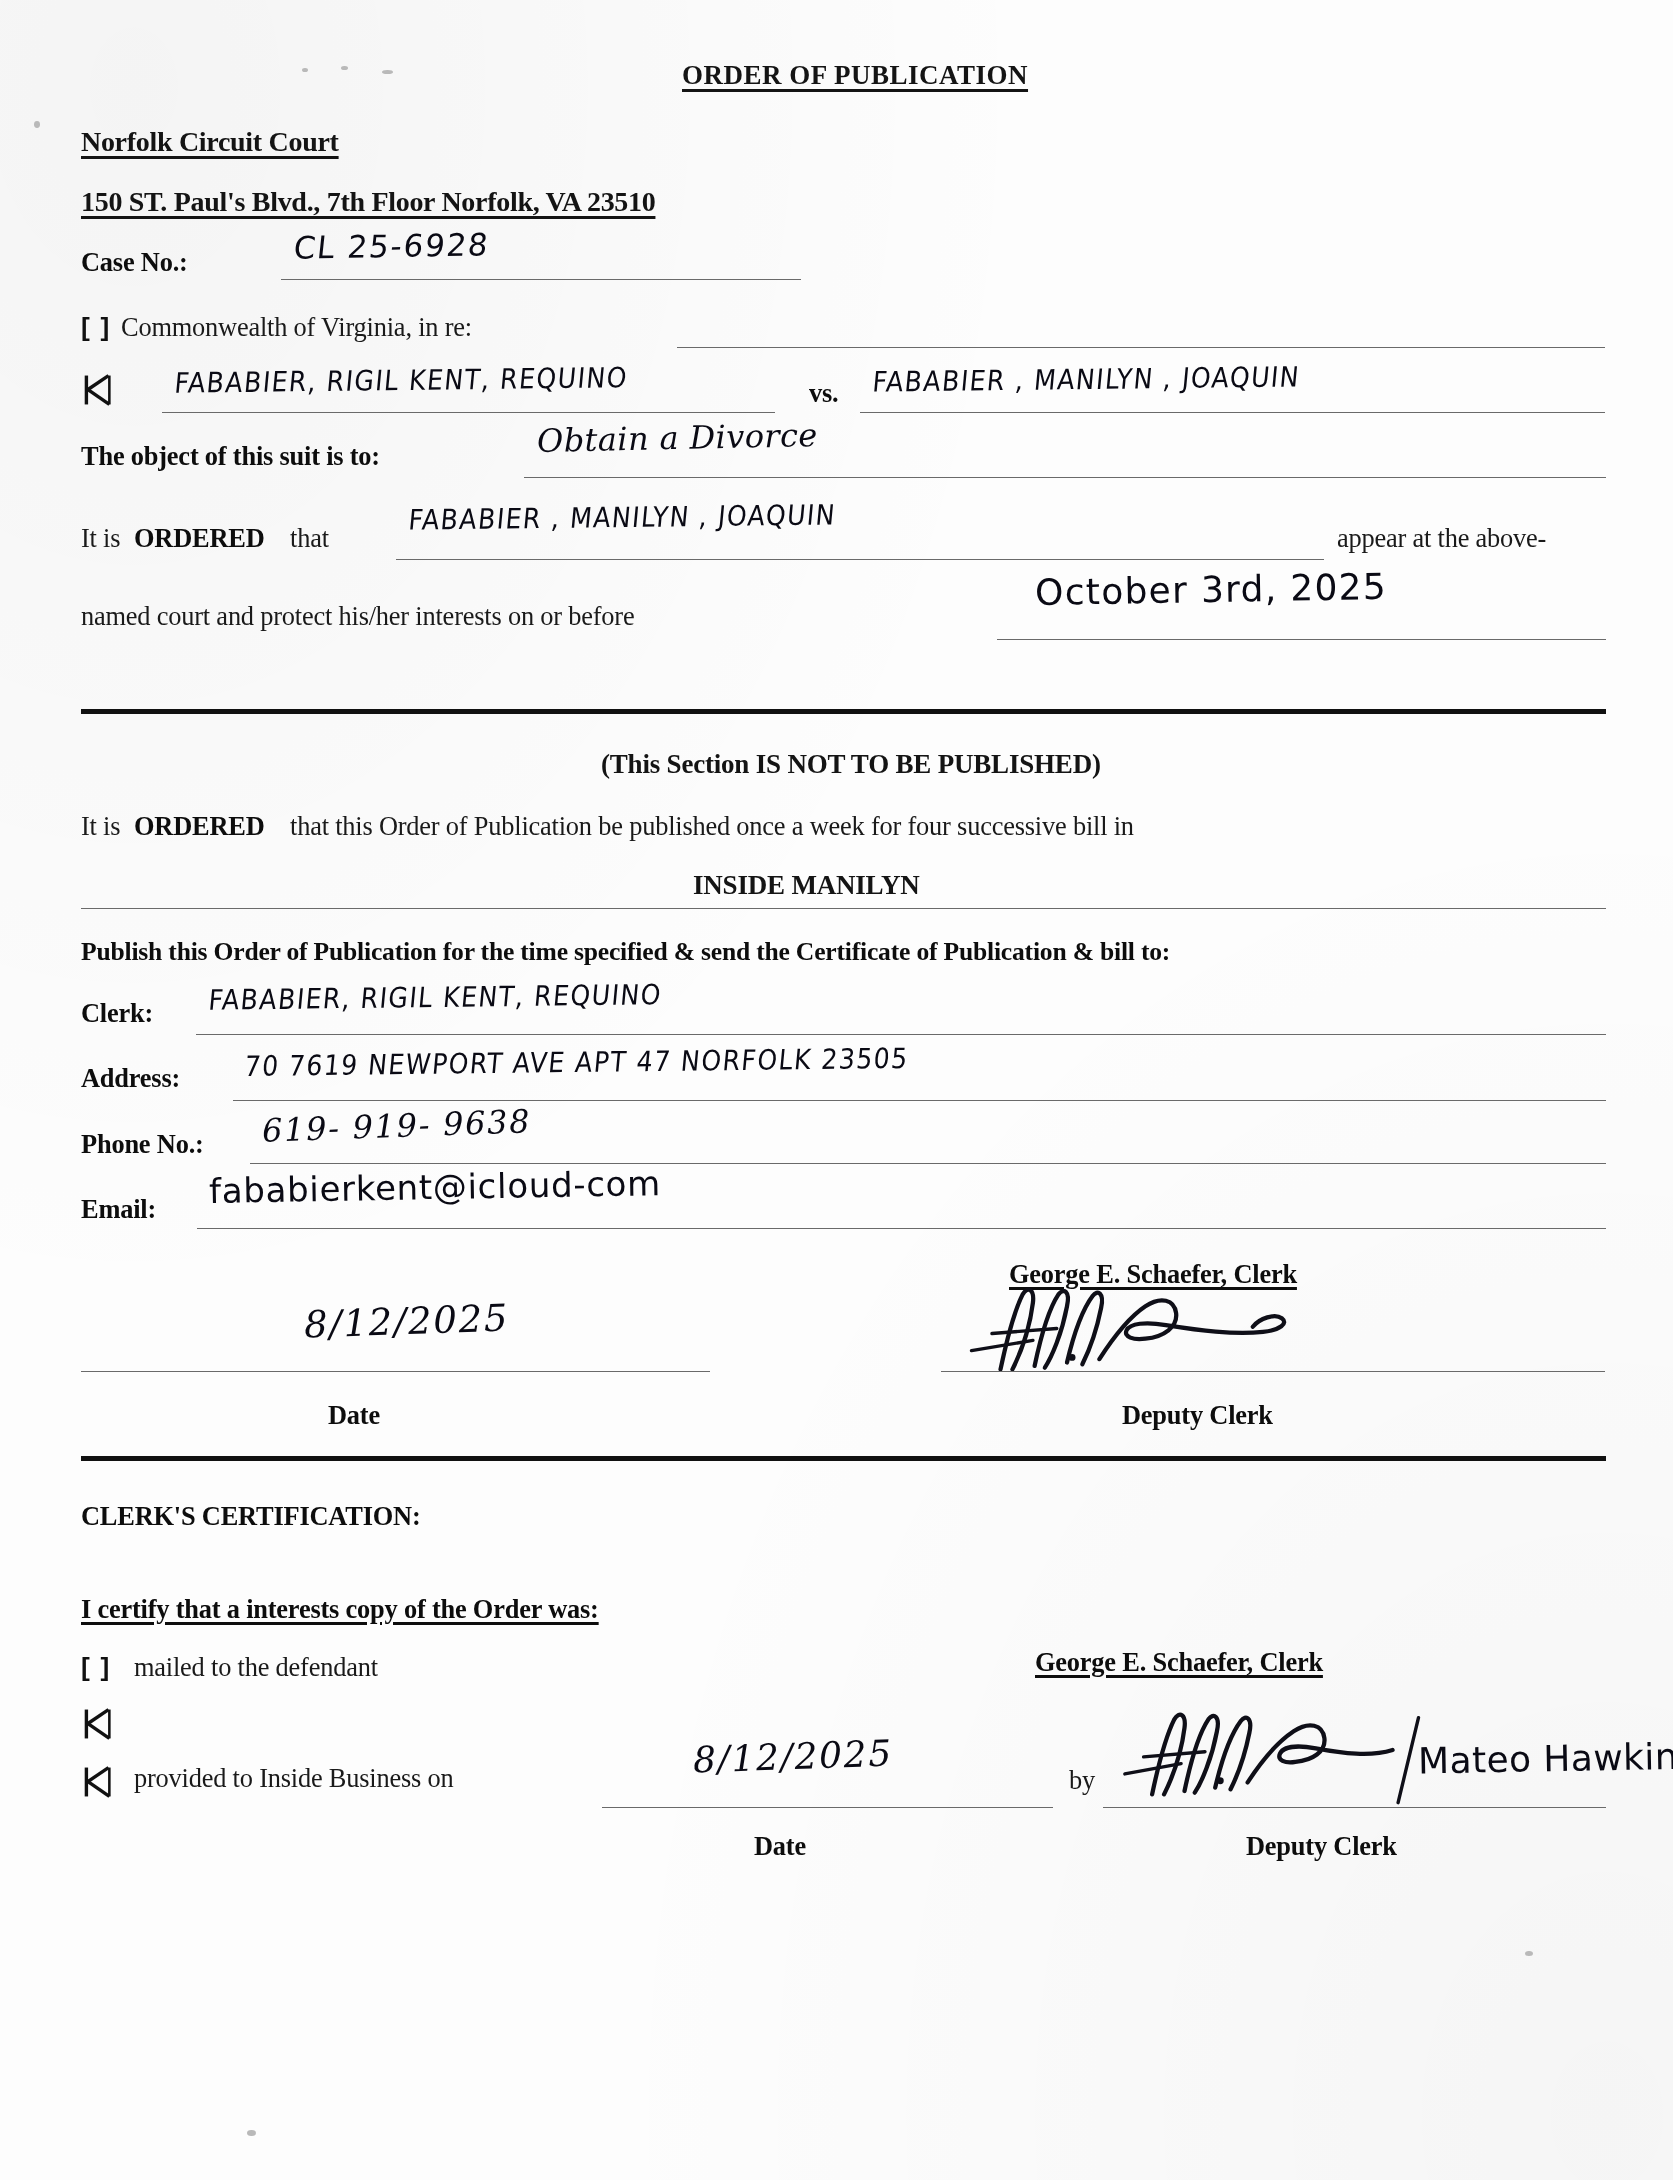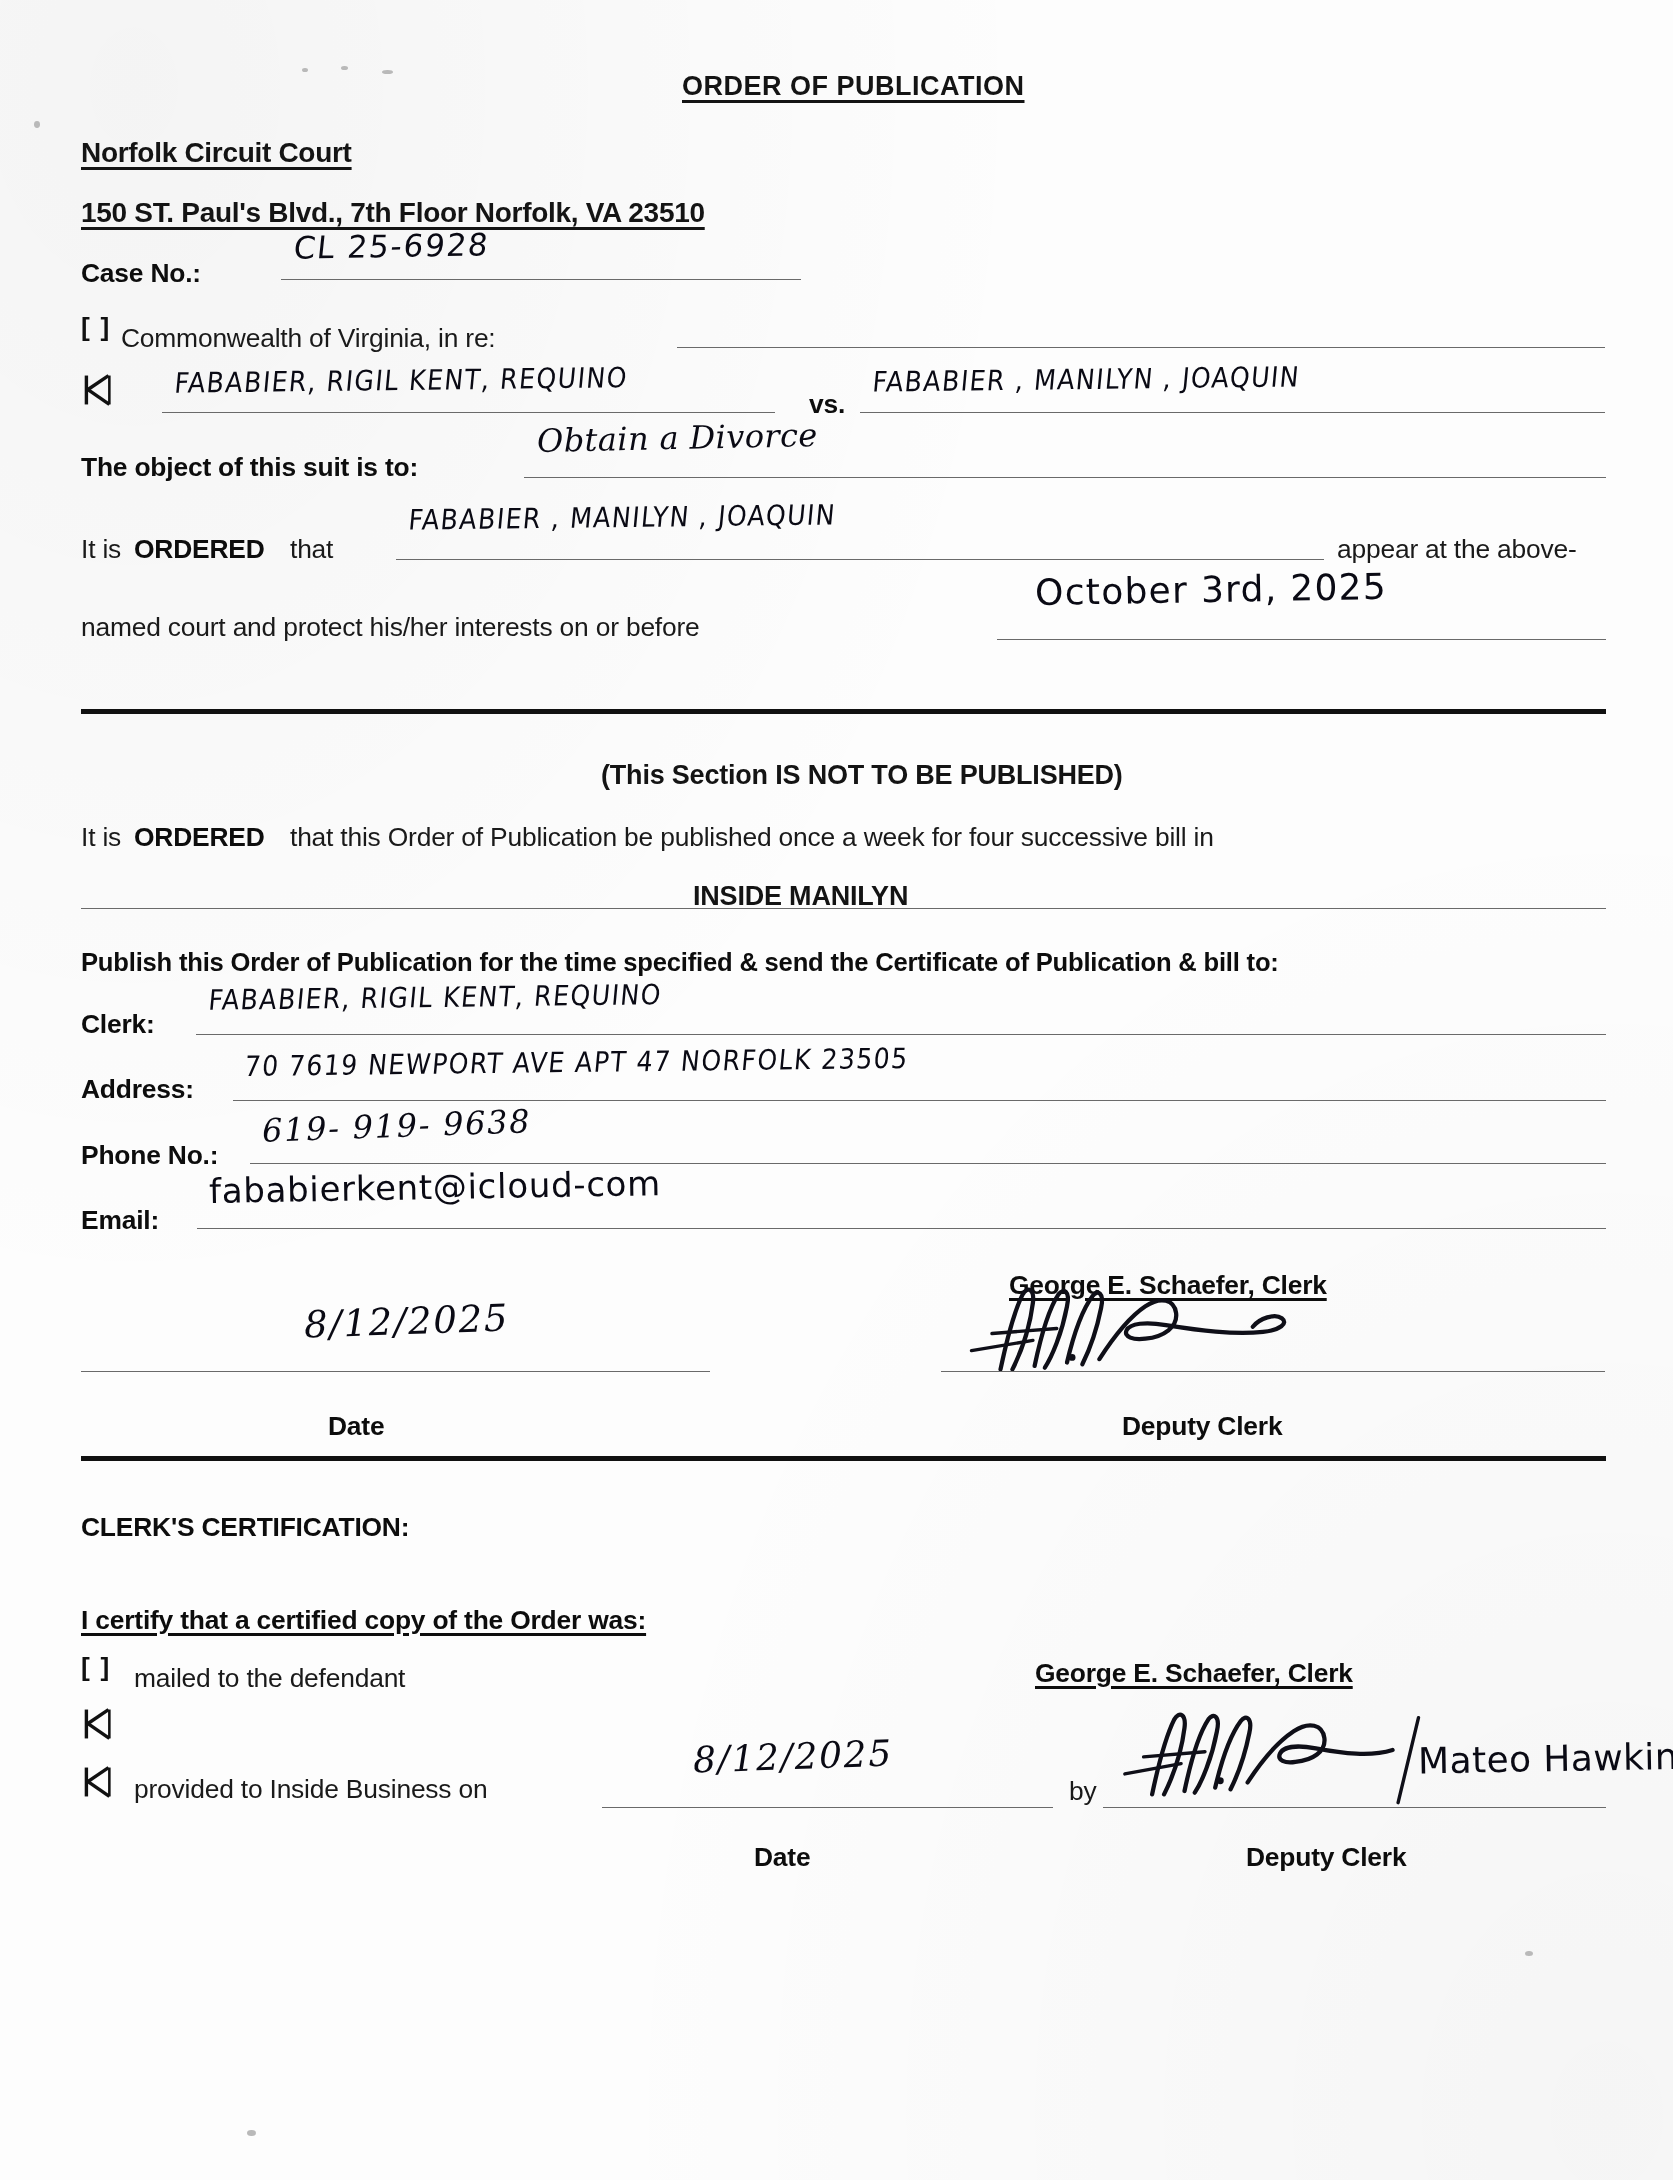--- a/index.html
+++ b/index.html
@@ -37,24 +37,23 @@
     left: 81px;
     top: 51px;
     width: 1525px;
     height: 2061px;
   }
 
   
   .t {
     position: absolute;
     white-space: nowrap;
-    font-family: Liberation Sans, sans-serif;
+    font-family: Liberation Serif, serif;
     color: #141414;
     letter-spacing: -0.2px;
-    margin-top: 11px;
   }
   .printed {
     font-size: 26.4px;
     font-weight: 400;
     color: #1a1a1a;
   }
   .printed-b {
     font-size: 26.4px;
     font-weight: 700;
     color: #0d0d0d;
@@ -278,21 +277,21 @@
     </div>
     <div class="rule" style="left:860px;top:1320px;width:664px;"></div>
 
     <div class="t printed-b" style="left:247px;top:1349px;">Date</div>
     <div class="t printed-b" style="left:1041px;top:1349px;">Deputy Clerk</div>
 
     <div class="divider" style="left:0px;top:1405px;width:1525px;"></div>
 
     <div class="t printed-b" style="left:0px;top:1450px;">CLERK'S CERTIFICATION:</div>
 
-    <div class="t printed-b underline-head" style="left:0px;top:1543px;">I certify that a certified copy of the Order was:</div>
+    <div class="t printed-b underline-head" style="left:0px;top:1543px;">I certify that a interests copy of the Order was:</div>
 
     <div class="box" style="left:0px;top:1601px;">[ ]</div>
     <div class="t printed" style="left:53px;top:1601px;">mailed to the defendant</div>
 
     <div class="box-x" style="left:1.7px;top:1656px;">
       <svg width="34" height="34" viewBox="0 0 40 40">
         <path d="M4 3 L4 37" stroke="#111" stroke-width="4" fill="none"></path>
         <path d="M5 20 L30 3" stroke="#111" stroke-width="4" fill="none"></path>
         <path d="M5 19 L31 37" stroke="#111" stroke-width="4" fill="none"></path>
         <path d="M31 3 L31 37" stroke="#111" stroke-width="3" fill="none"></path>

